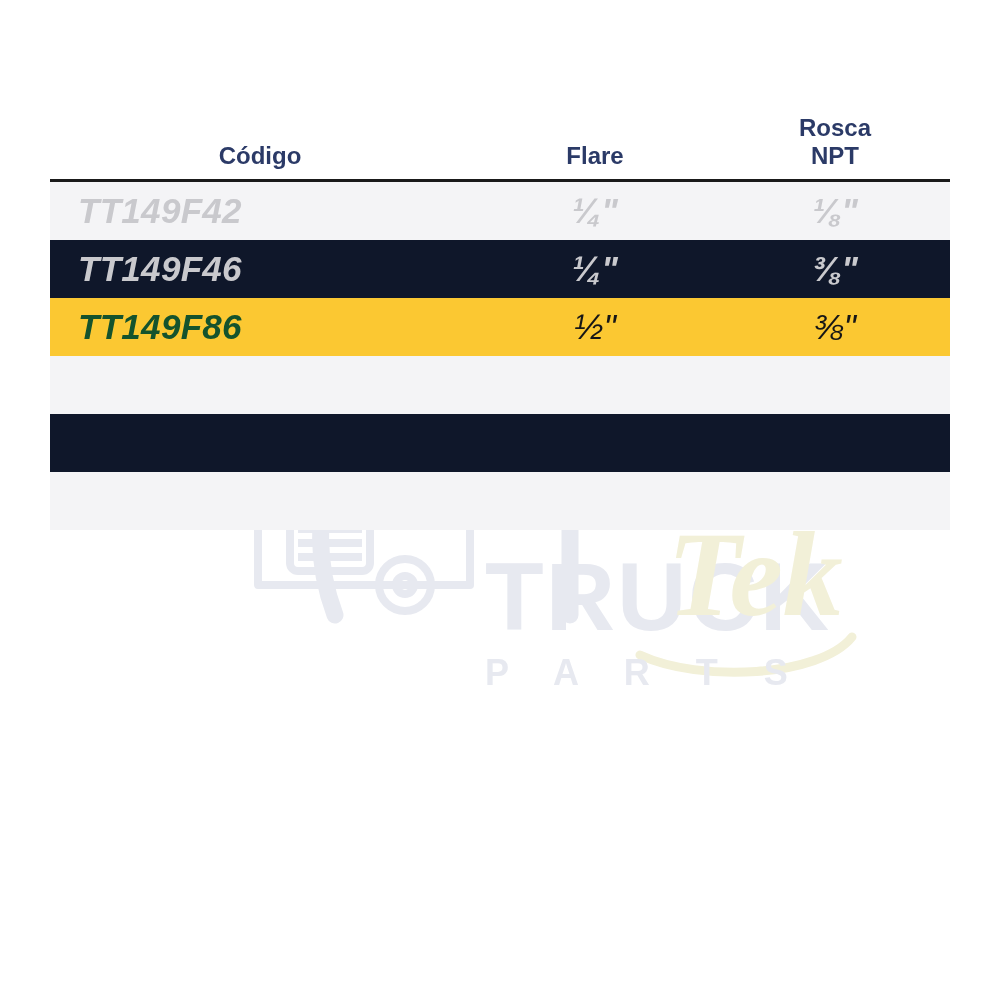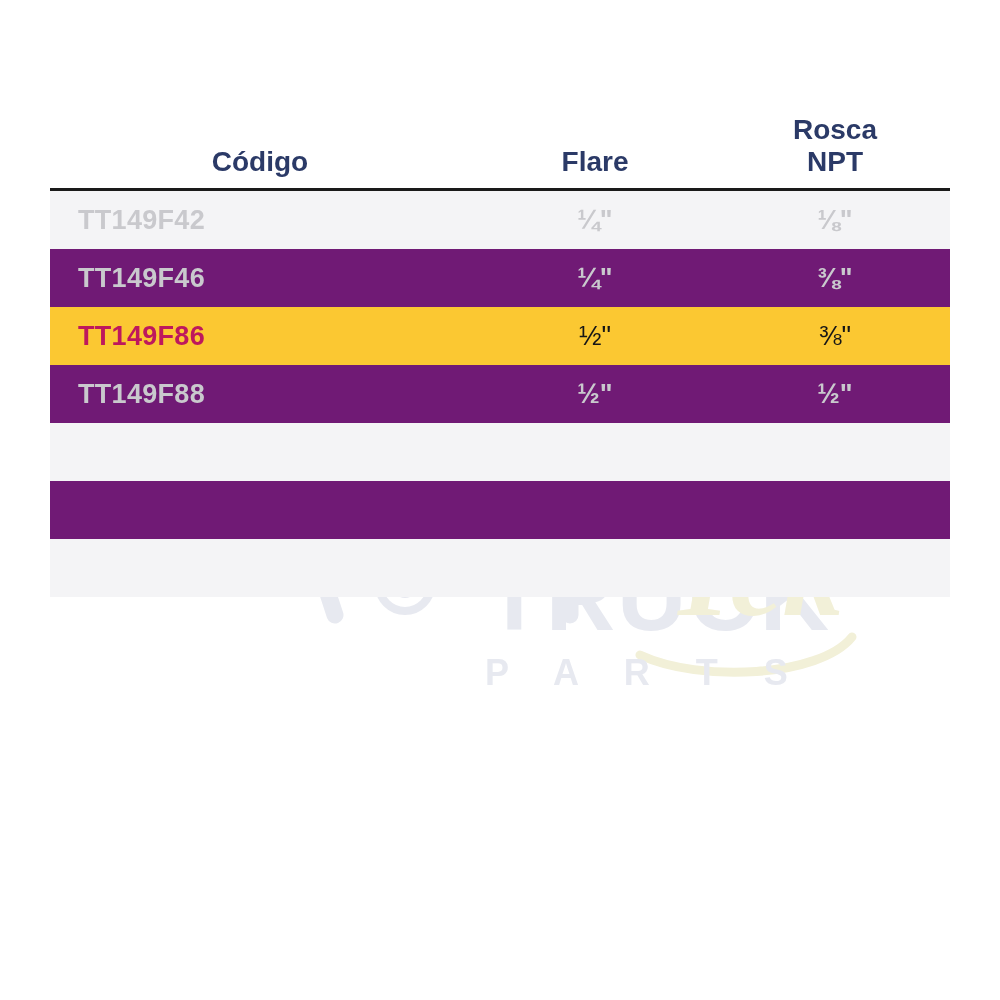--- a/index.html
+++ b/index.html
@@ -44,21 +44,21 @@
   }
 
   table.spec {
     width: 900px;
     border-collapse: collapse;
     table-layout: fixed;
   }
 
   table.spec thead th {
     color: #2b3a67;
-    font-size: 28px;
+    font-size: 24px;
     font-weight: bold;
     padding: 4px 0 10px 0;
     vertical-align: bottom;
     line-height: 1.15;
     text-align: center;
   }
   th.col-code {
     width: 420px;
     text-align: left;
     padding-left: 22px;
@@ -74,51 +74,52 @@
 
   .head-rule {
     height: 3px;
     background: #1a1a1a;
     width: 900px;
     margin: 0;
   }
 
   table.spec tbody td {
     height: 56px;
-    font-size: 27px;
+    font-size: 35px;
     color: #c9c9cd;
     font-weight: bold;
     vertical-align: middle;
+    font-style: italic;
   }
   td.code {
     text-align: left;
     padding-left: 28px;
     letter-spacing: 0.3px;
   }
   td.val {
     text-align: center;
     font-weight: normal;
     font-size: 25px;
   }
   td.val.npt {
   }
 
   tbody tr.zebra td {
     background: #f4f4f6;
   }
   tbody tr.plain td {
-    background: #701a75;
+    background: #0f172a;
   }
 
   tbody tr.highlight td {
     background: #fbc832;
     color: #1a1a1a;
   }
   tbody tr.highlight td.code {
-    color: #be185d;
+    color: #14532d;
     font-weight: bold;
   }
   tbody tr.highlight td.val {
     color: #161616;
     font-weight: normal;
   }
 
   tbody tr.empty td {
     height: 56px;
   }
@@ -190,25 +191,20 @@
         <tr class="plain">
           <td class="code">TT149F46</td>
           <td class="val">¼"</td>
           <td class="val npt">⅜"</td>
         </tr>
         <tr class="highlight">
           <td class="code">TT149F86</td>
           <td class="val">½"</td>
           <td class="val npt">⅜"</td>
         </tr>
-        <tr class="plain">
-          <td class="code">TT149F88</td>
-          <td class="val">½"</td>
-          <td class="val npt">½"</td>
-        </tr>
         <tr class="zebra empty">
           <td class="code"></td>
           <td class="val"></td>
           <td class="val npt"></td>
         </tr>
         <tr class="plain empty">
           <td class="code"></td>
           <td class="val"></td>
           <td class="val npt"></td>
         </tr>

